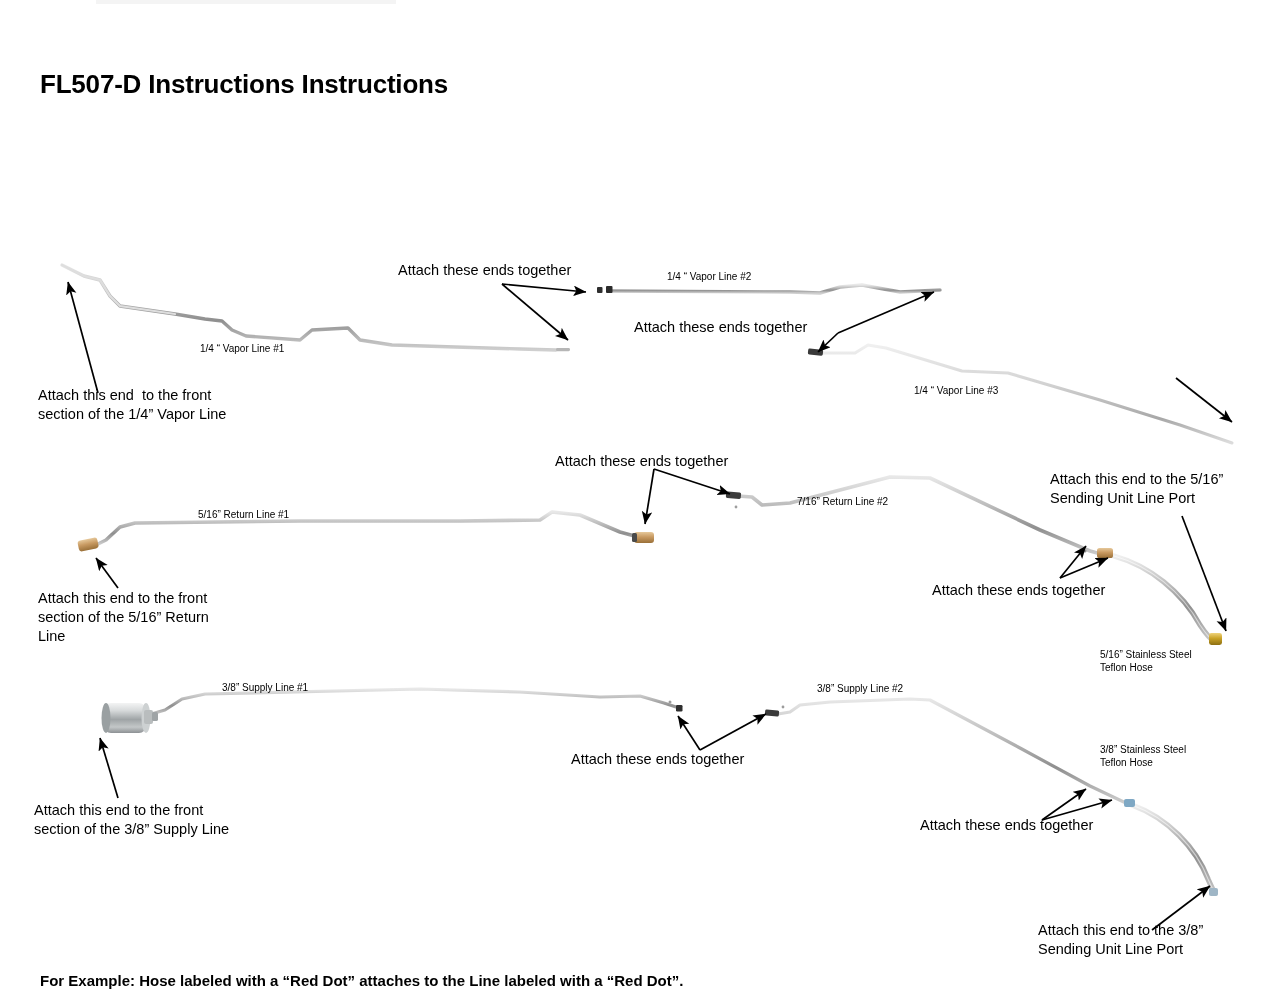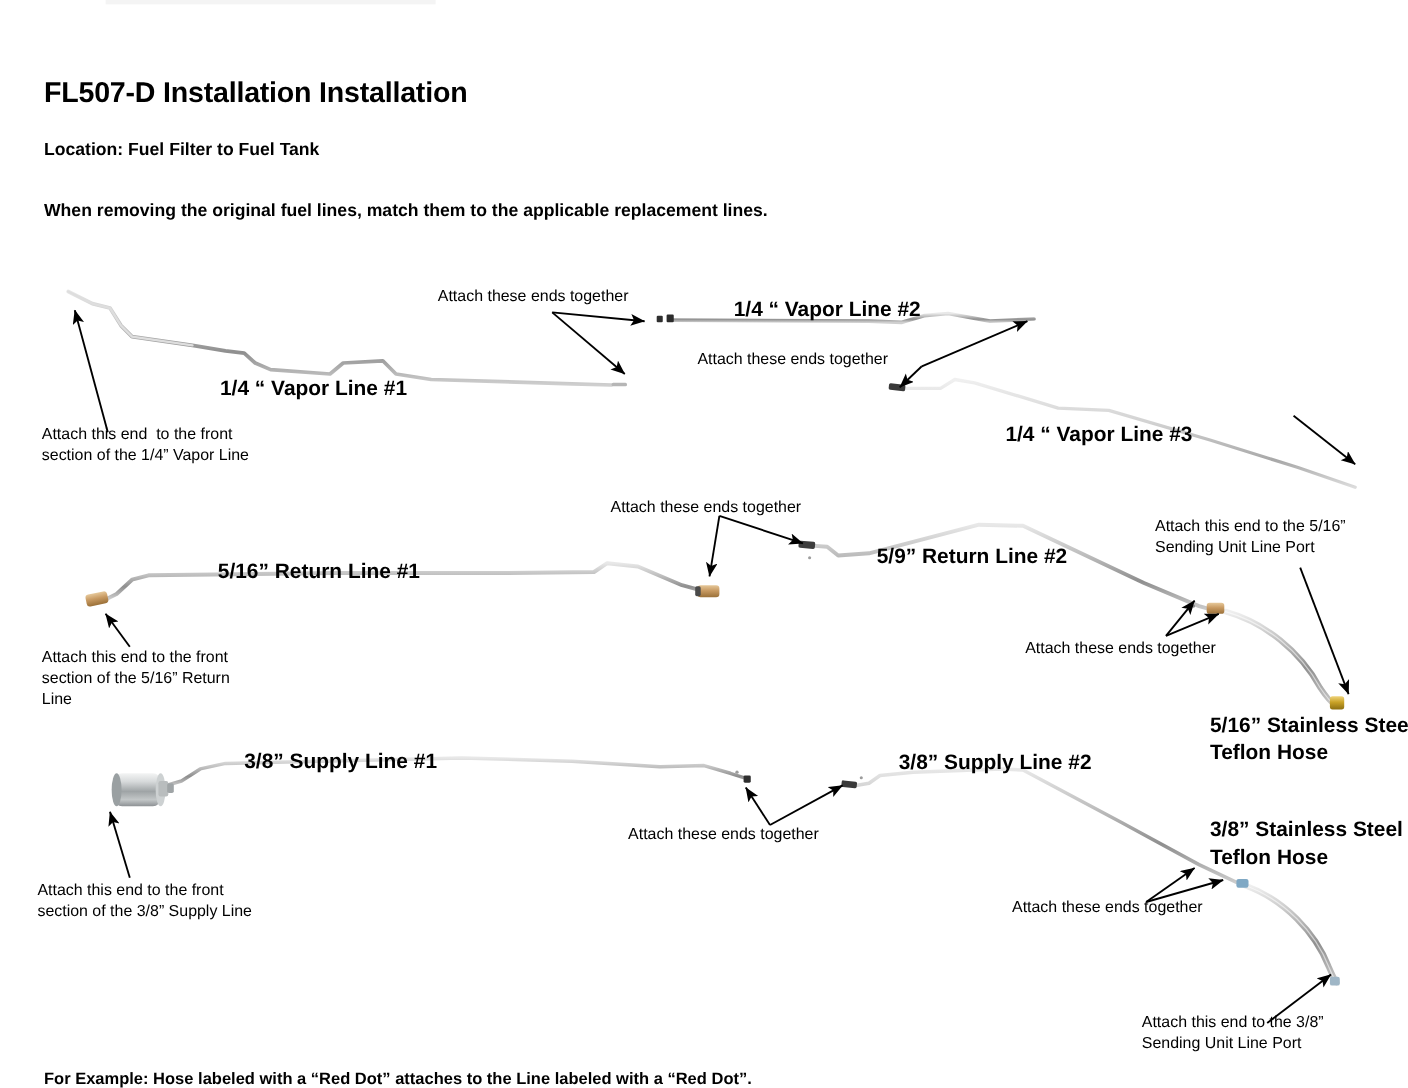--- a/index.html
+++ b/index.html
@@ -40,22 +40,22 @@
   }
   .lead {
     font-size: 16px;
     font-weight: bold;
   }
   .callout {
     font-size: 14.5px;
     font-weight: normal;
   }
   .linelabel {
-    font-size: 19px;
-    font-weight: bold;
+    font-size: 10px;
+    font-weight: normal;
   }
   .footer {
     font-size: 15px;
     font-weight: bold;
     line-height: 1.55;
   }
   svg.art {
     position: absolute;
     left: 0;
     top: 0;
@@ -69,23 +69,21 @@
     fill: none;
   }
 </style>
 </head>
 <body>
 
 <div id="page">
 
   <div class="top-artifact"></div>
 
-  <div class="txt title" style="left:40px; top:68px;">FL507-D Installation Installation</div>
-  <div class="txt subtitle" style="left:40px; top:127px;">Location: Fuel Filter to Fuel Tank</div>
-  <div class="txt lead" style="left:40px; top:182px;">When removing the original fuel lines, match them to the applicable replacement lines.</div>
+  <div class="txt title" style="left:40px; top:68px;">FL507-D Instructions Instructions</div>
 
   <svg class="art" viewBox="0 0 1280 989">
     <defs>
       <linearGradient id="tubeGrad" x1="0" y1="0" x2="0" y2="1">
         <stop offset="0%" stop-color="#e8e8e8"></stop>
         <stop offset="35%" stop-color="#bdbdbd"></stop>
         <stop offset="65%" stop-color="#8f8f8f"></stop>
         <stop offset="100%" stop-color="#cfcfcf"></stop>
       </linearGradient>
       <linearGradient id="tubeGradLight" x1="0" y1="0" x2="0" y2="1">
@@ -240,21 +238,21 @@
     <path class="arrow-path" d="M1042,820 L1112,800" marker-end="url(#arrowHead)"></path>
 
     <path class="arrow-path" d="M1152,930 L1210,886" marker-end="url(#arrowHead)"></path>
   </svg>
 
   <div class="txt linelabel" style="left:200px; top:342px;">1/4 “ Vapor Line #1</div>
   <div class="txt linelabel" style="left:667px; top:270px;">1/4 “ Vapor Line #2</div>
   <div class="txt linelabel" style="left:872px; top:384px;margin-left:42px;">1/4 “ Vapor Line #3</div>
 
   <div class="txt linelabel" style="left:198px; top:508px;">5/16” Return Line #1</div>
-  <div class="txt linelabel" style="left:797px; top:495px;">5/9” Return Line #2</div>
+  <div class="txt linelabel" style="left:797px; top:495px;">7/16” Return Line #2</div>
 
   <div class="txt linelabel" style="left:222px; top:681px;">3/8” Supply Line #1</div>
   <div class="txt linelabel" style="left:817px; top:682px;">3/8” Supply Line #2</div>
 
   <div class="txt linelabel" style="left:1100px; top:648px;">5/16” Stainless Steel
 Teflon Hose</div>
   <div class="txt linelabel" style="left:1100px; top:743px;">3/8” Stainless Steel
 Teflon Hose</div>
 
   <div class="txt callout" style="left:38px; top:386px;">Attach this end  to the front

